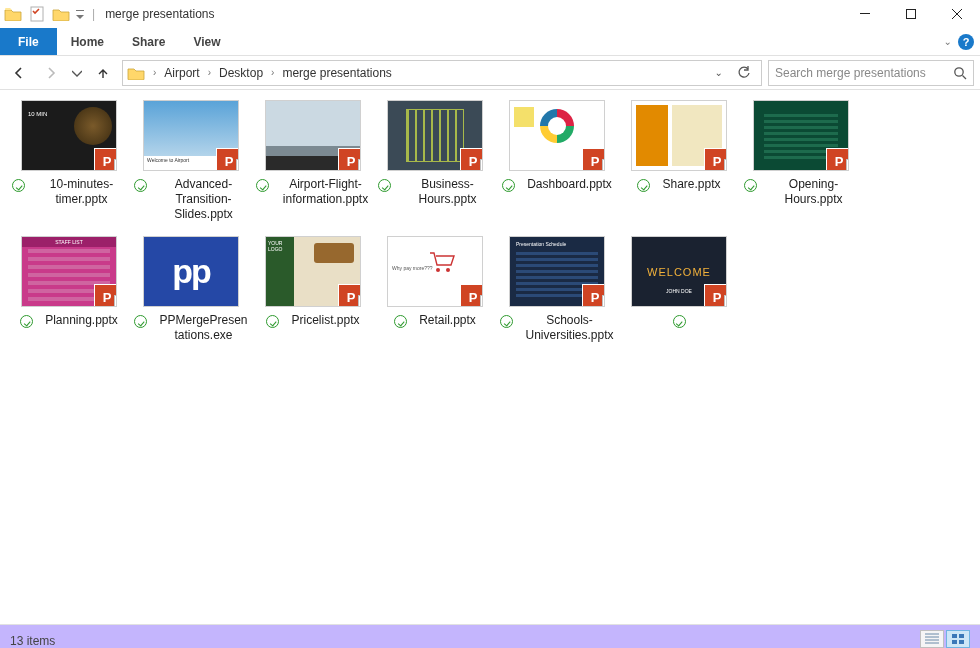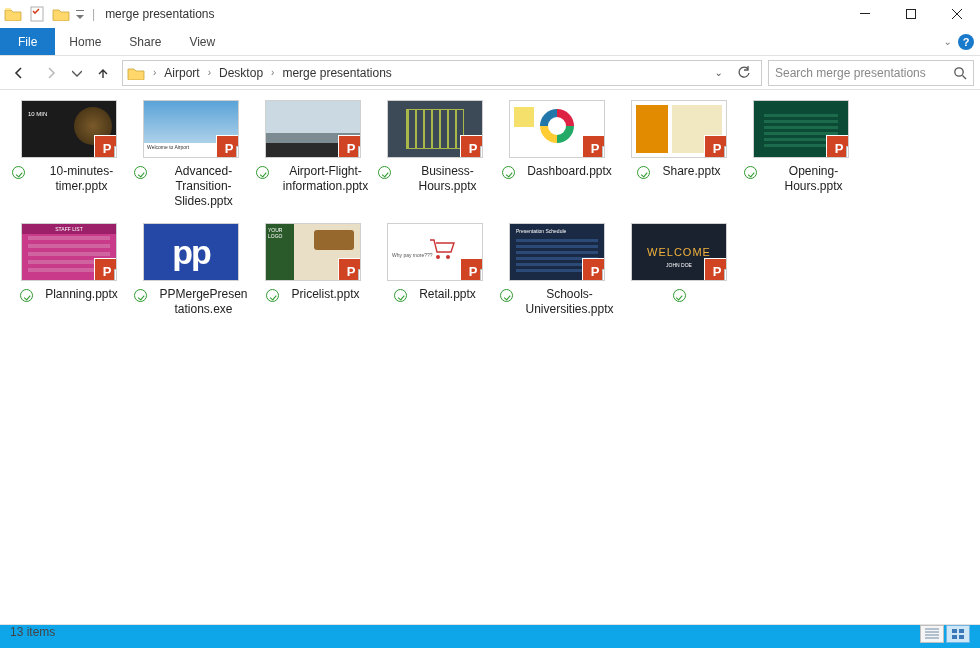--- a/index.html
+++ b/index.html
@@ -9,21 +9,21 @@
   .titlebar { height: 28px; display: flex; align-items: center; background: #fff; border-bottom: 0; }
   .qat { display: flex; align-items: center; gap: 2px; padding: 0 2px; }
   .qat-icon { width: 22px; height: 22px; display: flex; align-items: center; justify-content: center; }
   .title-text { font-size: 12px; color: #333; padding-left: 6px; }
   .title-sep { color: #aaa; padding: 0 4px; font-size: 12px; }
   .win-controls { margin-left: auto; display: flex; }
   .win-btn { width: 46px; height: 28px; display: flex; align-items: center; justify-content: center; color: #222; }
 
   
   .ribbon { height: 28px; display: flex; align-items: stretch; border-bottom: 1px solid #e1e1e1; background:#fff;}
-  .ribbon-tab { font-size: 12px; color: #444; display: flex; align-items: center; padding: 0 14px; }
+  .ribbon-tab { font-size: 12px; color: #444; display: flex; align-items: center; padding: 0 14px; font-weight: bold; }
   .ribbon-tab.file { background: #1979ca; color: #fff; padding: 0 18px; }
   .ribbon-right { margin-left: auto; display:flex; align-items:center; padding-right:6px; gap:6px;}
   .chevron-up { color:#7a7a7a; font-size:10px;}
   .help-badge { width:16px; height:16px; border-radius:50%; background:#1979ca; color:#fff; font-size:11px; display:flex;align-items:center;justify-content:center; font-weight:bold;}
 
   
   .navrow { height: 34px; display: flex; align-items: center; padding: 4px 6px; gap: 6px; border-bottom:1px solid #e1e1e1;}
   .nav-btn { width: 26px; height: 26px; display:flex; align-items:center; justify-content:center; color:#555; }
   .nav-btn.disabled { color:#bbb; }
   .addr-bar { flex:1; height:26px; border:1px solid #ccc; display:flex; align-items:center; padding:0 4px; overflow:hidden; background:#fff;}
@@ -31,21 +31,21 @@
   .crumb-sep { font-size:10px; color:#777; padding:0 6px;}
   .addr-end { margin-left:auto; display:flex; align-items:center; gap:2px;}
   .searchbox { width:206px; height:26px; border:1px solid #ccc; display:flex; align-items:center; padding:0 6px; color:#888; font-size:12px; background:#fff;}
   .searchbox span.ph { flex:1; }
   .searchbox .mag { color:#555; }
 
   
   .content { height: calc(648px - 28px - 28px - 34px - 24px); overflow:auto; padding: 10px 0 10px 8px; }
   .grid { display:flex; flex-wrap:wrap; align-content:flex-start; }
   .item { width: 118px; margin: 0 2px 14px 2px; display:flex; flex-direction:column; align-items:center; }
-  .thumb { width:96px; height:58px; position:relative; background:#eee; display:flex; align-items:center; justify-content:center; overflow:hidden; border:1px solid #d0d0d0; }
+  .thumb { width:96px; height:71px; position:relative; background:#eee; display:flex; align-items:center; justify-content:center; overflow:hidden; border:1px solid #d0d0d0; }
   .thumb.exe { background:#2548a6; }
   .pp-text { color:#fff; font-size:34px; font-weight:700; letter-spacing:-2px; }
   .ov-ppt { position:absolute; right:-4px; bottom:-4px; width:26px; height:26px; background:#d04423; border:1px solid #fff; display:flex; align-items:center; justify-content:center;}
   .ov-ppt::after{ content:"P"; color:#fff; font-weight:700; font-size:13px;}
   .ov-mini { position:absolute; right:-8px; bottom:-2px; width:10px; height:13px; background:#fff; border:1px solid #bfbfbf; }
   .label-row { display:flex; align-items:flex-start; gap:12px; margin-top:6px; width:100%; justify-content:center; padding:0 2px;}
   .sync-icon { width:13px; height:13px; border:1.6px solid #2e9a2e; border-radius:50%; position:relative; flex-shrink:0; margin-top:2px;}
   .sync-icon::after { content:""; position:absolute; left:2.5px; top:4.5px; width:5px; height:2.5px; border-left:1.6px solid #2e9a2e; border-bottom:1.6px solid #2e9a2e; transform:rotate(-50deg);}
   .fname { font-size:12px; color:#222; text-align:center; line-height:1.25; word-break:break-word; }
 
@@ -81,21 +81,21 @@
   .t-retail .cart { position:absolute; left:40px; top:14px; width:30px; height:22px; }
   .t-retail .txt { position:absolute; left:4px; top:28px; font-size:5px; color:#555;}
   .t-sch { background:#1a2a44;}
   .t-sch .rows { position:absolute; inset:12px 6px 8px 6px; background:repeating-linear-gradient(#1a2a44 0 3px,#2b4a77 3px 6px);}
   .t-sch .hdr { position:absolute; left:6px; top:4px; color:#fff; font-size:5px;}
   .t-wel { background:#1a2230;}
   .t-wel .wtext { color:#f1b13b; font-size:11px; font-weight:400; letter-spacing:1px;}
   .t-wel .sub { position:absolute; bottom:12px; left:0; right:0; text-align:center; color:#fff; font-size:5px;}
 
   
-  .statusbar { height:24px; border-top:1px solid #e1e1e1; display:flex; align-items:flex-start; padding:0 10px; font-size:12px; color:#444; background:#0ea5e9;}
+  .statusbar { height:24px; border-top:1px solid #e1e1e1; display:flex; align-items:flex-end; padding:0 10px; font-size:12px; color:#444; background:#c4b5fd;}
   .view-switch { margin-left:auto; display:flex; gap:2px;}
   .vbtn { width:24px; height:18px; border:1px solid #bfbfbf; background:#f5f5f5; display:flex; align-items:center; justify-content:center;}
   .vbtn.active { background:#cde7f7; border-color:#6fb4e3;}
 
   svg { display:block; }
 </style>
 </head>
 <body>
 
 <div class="titlebar">

